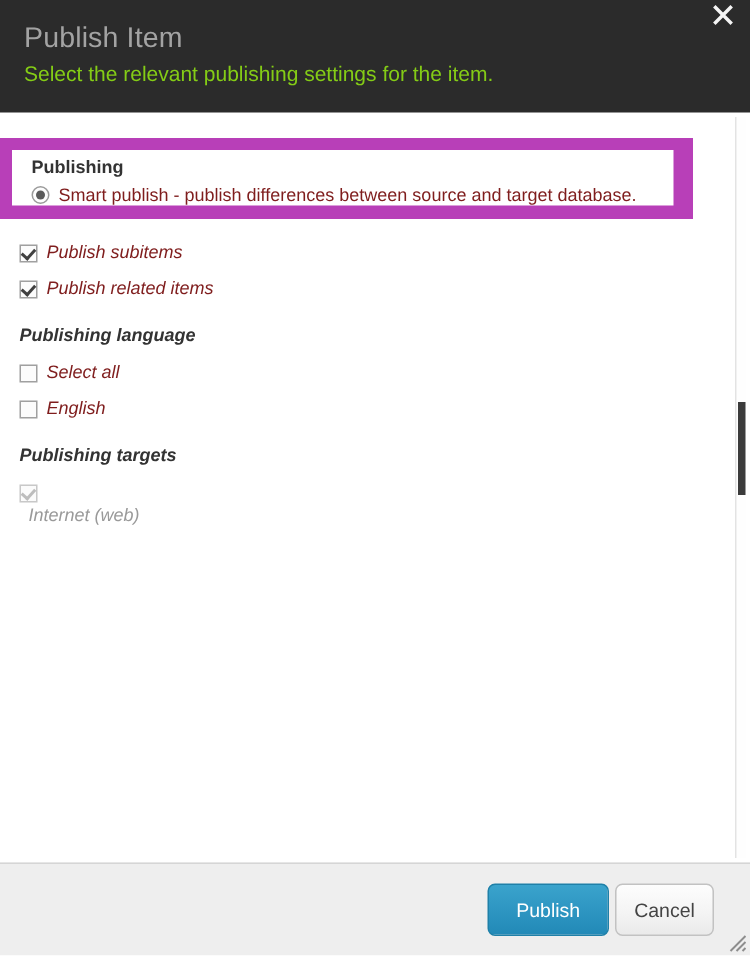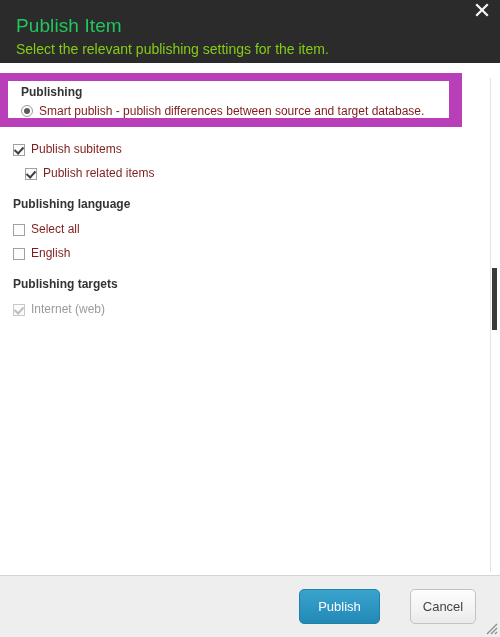--- a/index.html
+++ b/index.html
@@ -31,21 +31,21 @@
     top: 0;
     width: 500px;
     height: 75px;
     background: #2b2b2b;
     box-sizing: border-box;
     padding: 14px 16px 0 16px;
   }
   .header-title {
     font-size: 19px;
     font-weight: normal;
-    color: #22c55e;
+    color: #a3a3a3;
     line-height: 24px;
     margin: 0 0 3px 0;
     letter-spacing: 0.1px;
   }
   .header-subtitle {
     font-size: 14px;
     color: #84cc16;
     line-height: 16px;
     margin: 0;
   }
@@ -59,21 +59,21 @@
     display: flex;
     align-items: center;
     justify-content: center;
   }
   .close-icon svg { display: block; }
 
   
   .body-area {
     position: absolute;
     left: 0;
-    top: 63px;
+    top: 82px;
     width: 500px;
     height: 500px;
     background: #ffffff;
     box-sizing: border-box;
   }
 
   
   .highlight-box {
     position: absolute;
     left: 0px;
@@ -164,20 +164,21 @@
     background: #fbfbfb;
     cursor: default;
   }
   .checkbox.disabled.checked::after {
     border-color: #bdbdbd;
   }
 
   .block {
     position: absolute;
     left: 13px;
+    font-style: italic;
   }
 
   
   .scroll-track {
     position: absolute;
     right: 3px;
     top: 78px;
     width: 7px;
     height: 494px;
     background: #fefefe;
@@ -212,21 +213,21 @@
     font-size: 13px;
     font-family: "Liberation Sans", sans-serif;
     cursor: pointer;
     box-sizing: border-box;
     display: flex;
     align-items: center;
     justify-content: center;
     padding: 0;
   }
   .btn-publish {
-    right: 120px;
+    right: 94px;
     width: 81px;
     color: #ffffff;
     border: 1px solid #1f80a8;
     background: linear-gradient(to bottom, #3aa3cc 0%, #2e96c2 50%, #2289b7 100%);
   }
   .btn-cancel {
     right: 24px;
     width: 66px;
     color: #444444;
     border: 1px solid #c2c2c2;
@@ -267,41 +268,41 @@
           <span class="opt-label">Smart publish - publish differences between source and target database.</span>
         </div>
       </div>
     </div>
 
     <div class="block" style="top: 78px;">
       <div class="opt-row" style="margin-top:0;">
         <span class="checkbox checked"></span>
         <span class="opt-label">Publish subitems</span>
       </div>
-      <div class="opt-row" style="margin-top:7px;margin-left:12px;">
+      <div class="opt-row" style="margin-top:7px;">
         <span class="checkbox checked"></span>
         <span class="opt-label">Publish related items</span>
       </div>
     </div>
 
     <div class="block" style="top: 133px;">
       <div class="section-heading">Publishing language</div>
       <div class="opt-row" style="margin-top:9px;text-align:right;">
         <span class="checkbox"></span>
         <span class="opt-label">Select all</span>
       </div>
       <div class="opt-row" style="margin-top:7px;">
         <span class="checkbox"></span>
         <span class="opt-label">English</span>
       </div>
     </div>
 
     <div class="block" style="top: 213px;">
       <div class="section-heading">Publishing targets</div>
-      <div class="opt-row" style="margin-top:9px;">
+      <div class="opt-row" style="margin-top:9px;flex-direction:column;">
         <span class="checkbox checked disabled"></span>
         <span class="opt-label disabled">Internet (web)</span>
       </div>
     </div>
 
   </div>
 
   <div class="scroll-track"></div>
   <div class="scroll-thumb"></div>
 

